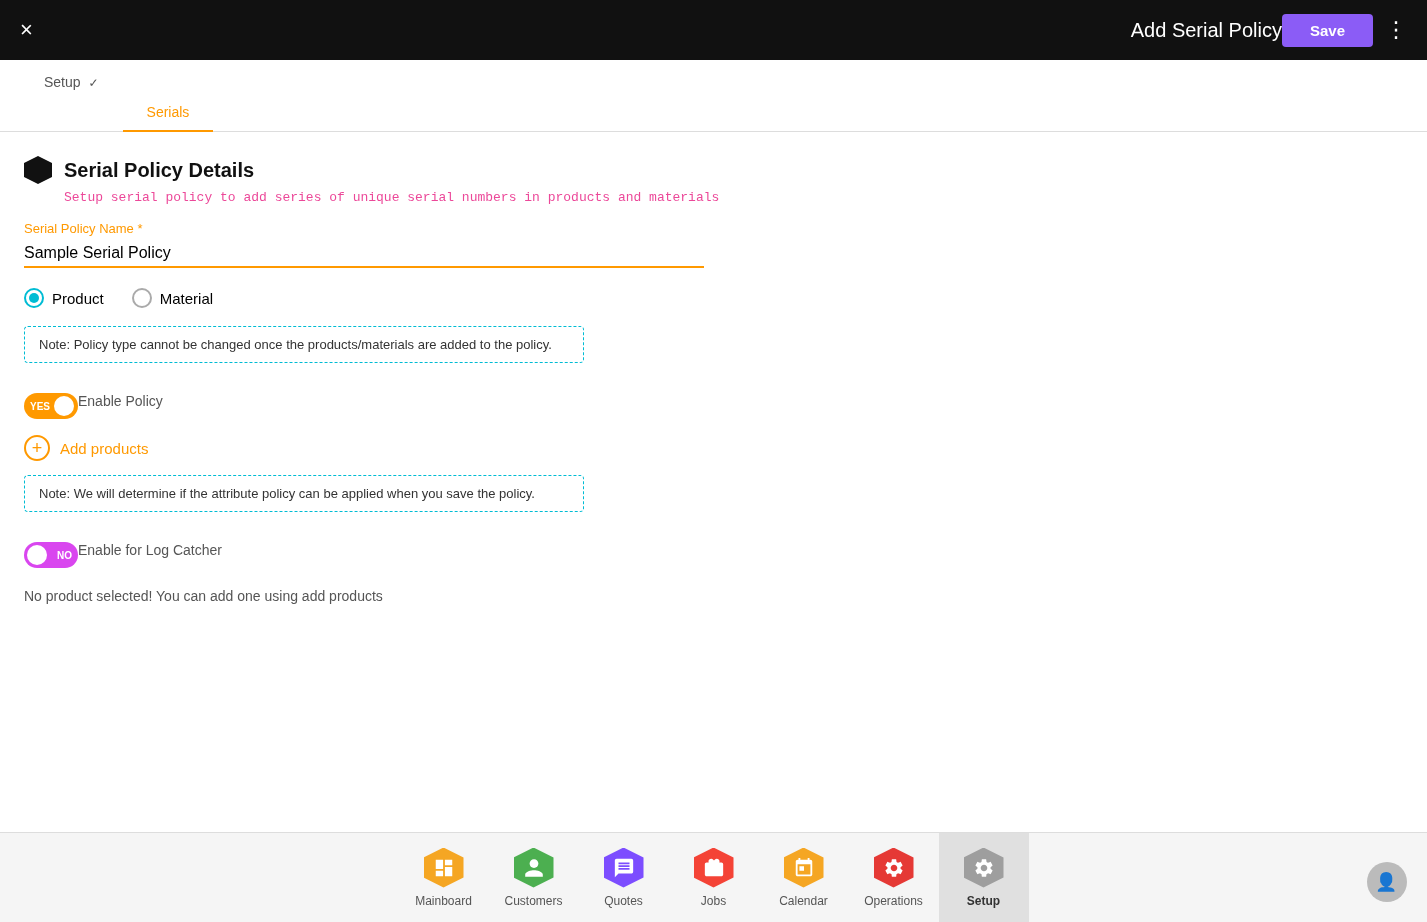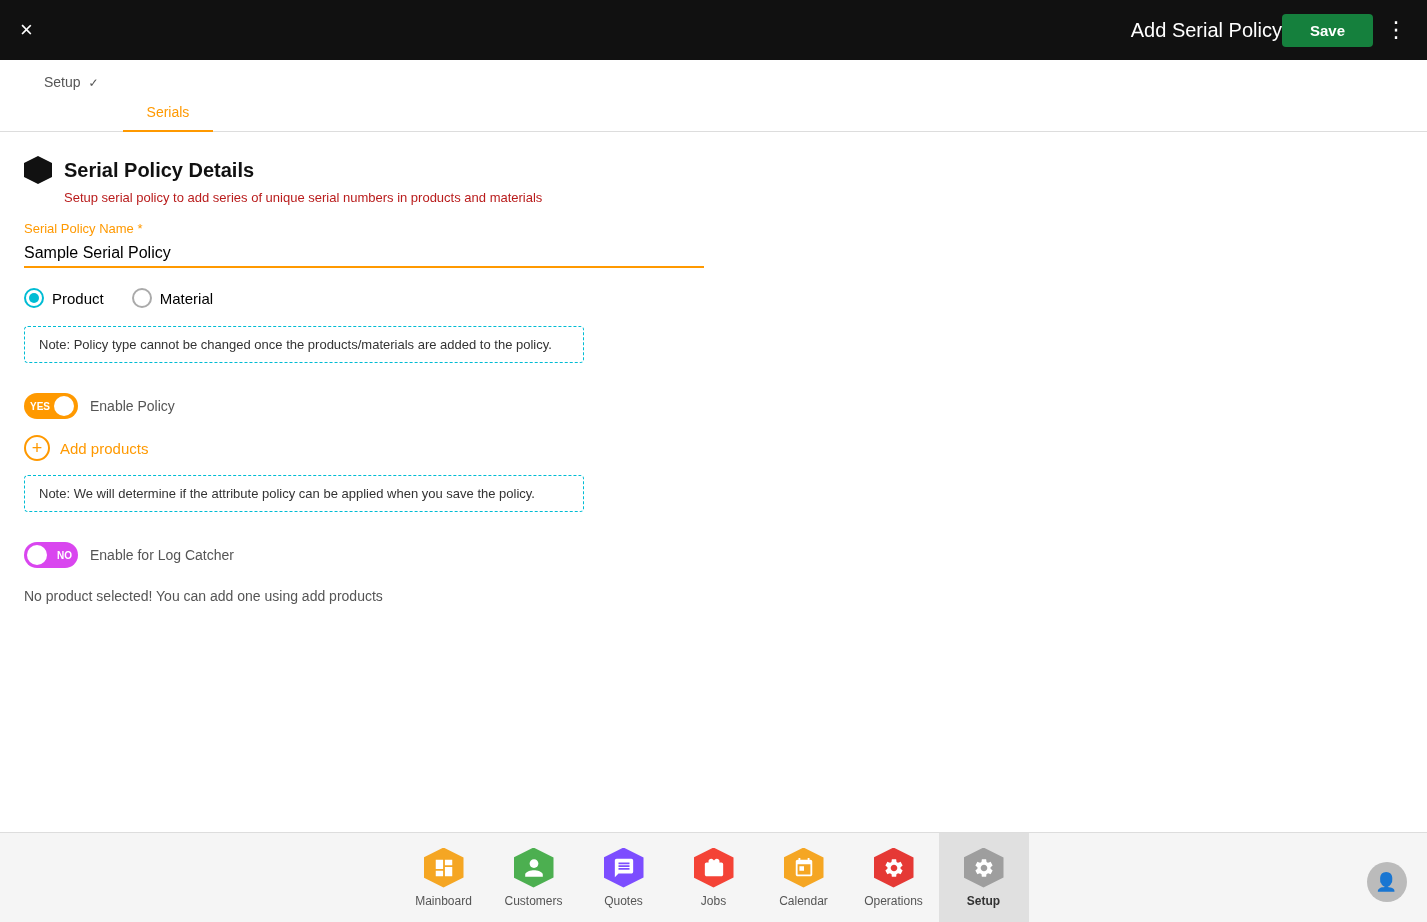--- a/index.html
+++ b/index.html
@@ -12,21 +12,21 @@
       height: 60px;
       display: flex;
       align-items: center;
       justify-content: space-between;
       padding: 0 20px;
       flex-shrink: 0;
     }
     .header-title { font-size: 20px; font-weight: 500; flex: 1; text-align: right; }
     .header-close { color: #fff; font-size: 22px; cursor: pointer; background: none; border: none; }
     .header-save {
-      background: #15803d;
+      background: #8b5cf6;
       color: #fff;
       border: none;
       padding: 8px 28px;
       font-size: 15px;
       border-radius: 4px;
       cursor: pointer;
       font-weight: 600;
     }
     .header-more { color: #fff; font-size: 22px; cursor: pointer; background: none; border: none; margin-left: 12px; }
 
@@ -68,21 +68,21 @@
       margin-bottom: 6px;
     }
     .hex-icon {
       width: 28px;
       height: 28px;
       background: #111;
       clip-path: polygon(50% 0%, 100% 25%, 100% 75%, 50% 100%, 0% 75%, 0% 25%);
       flex-shrink: 0;
     }
     .section-title { font-size: 20px; font-weight: 700; color: #111; }
-    .section-desc { font-size: 13px; color: #b91c1c; margin-bottom: 16px; margin-left: 40px; }
+    .section-desc { font-size: 13px; color: #ec4899; margin-bottom: 16px; margin-left: 40px; font-family: Liberation Mono, monospace; }
 
     
     .form-label {
       font-size: 13px;
       color: #f90;
       font-weight: 400;
       margin-bottom: 4px;
     }
     .form-input {
       width: 680px;
@@ -135,22 +135,21 @@
       padding: 10px 14px;
       font-size: 13px;
       color: #333;
       margin-bottom: 30px;
       max-width: 560px;
     }
 
     
     .toggle-row {
       display: flex;
-      align-items: center;
-      gap: 12px;
+      align-items: flex-start;
       margin-bottom: 16px;
     }
     .toggle {
       position: relative;
       width: 54px;
       height: 26px;
       border-radius: 14px;
       cursor: pointer;
     }
     .toggle.on { background: #f90; }

